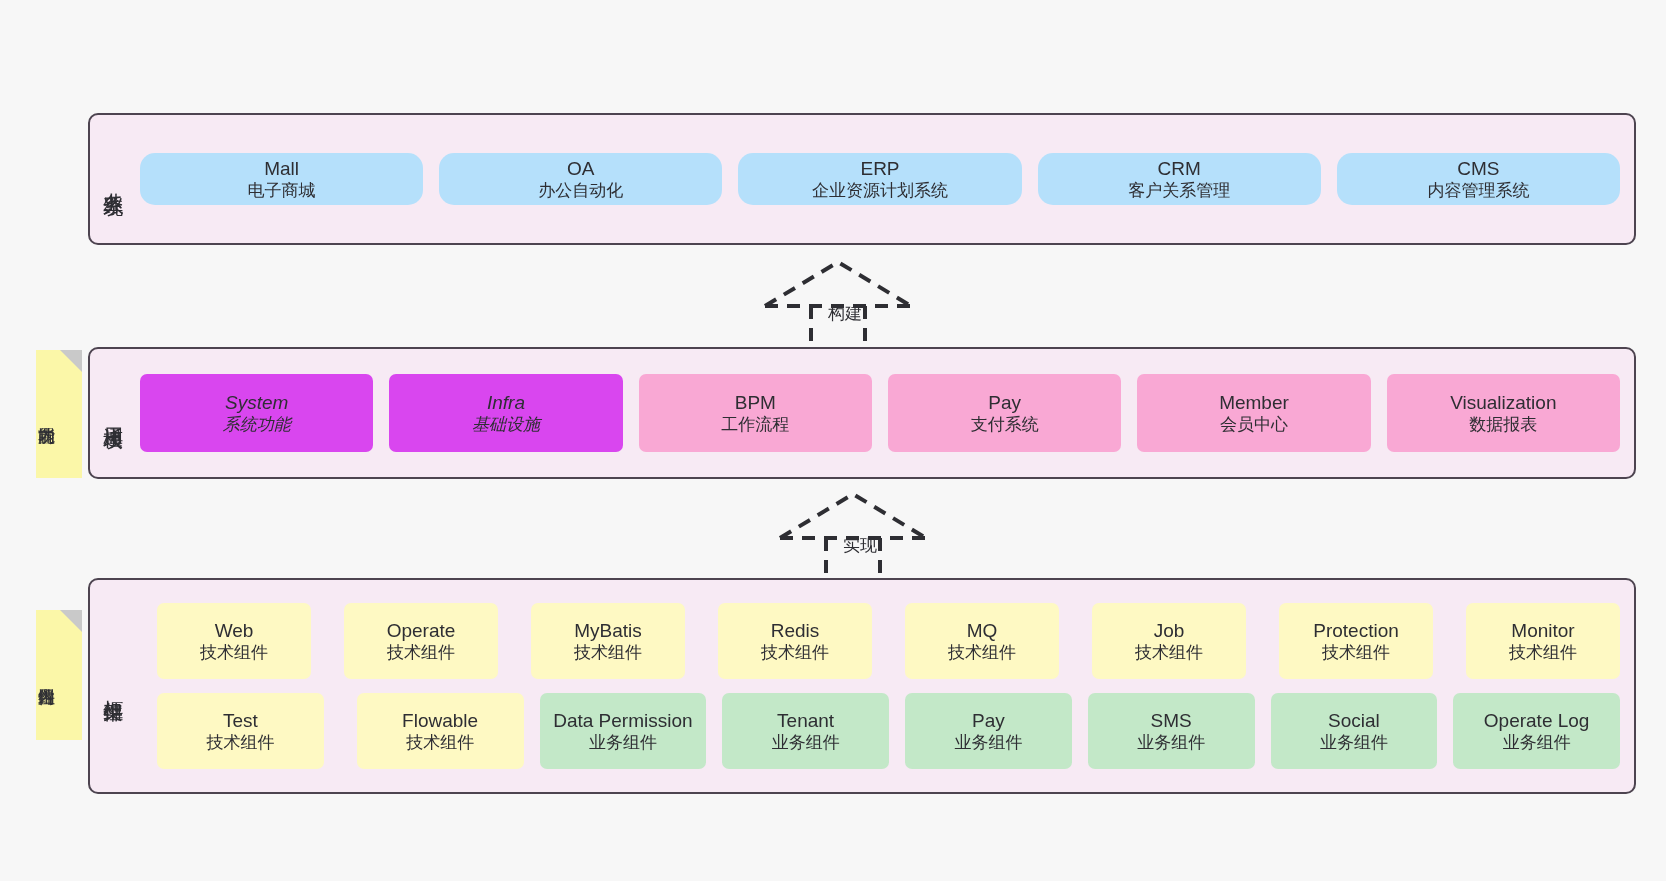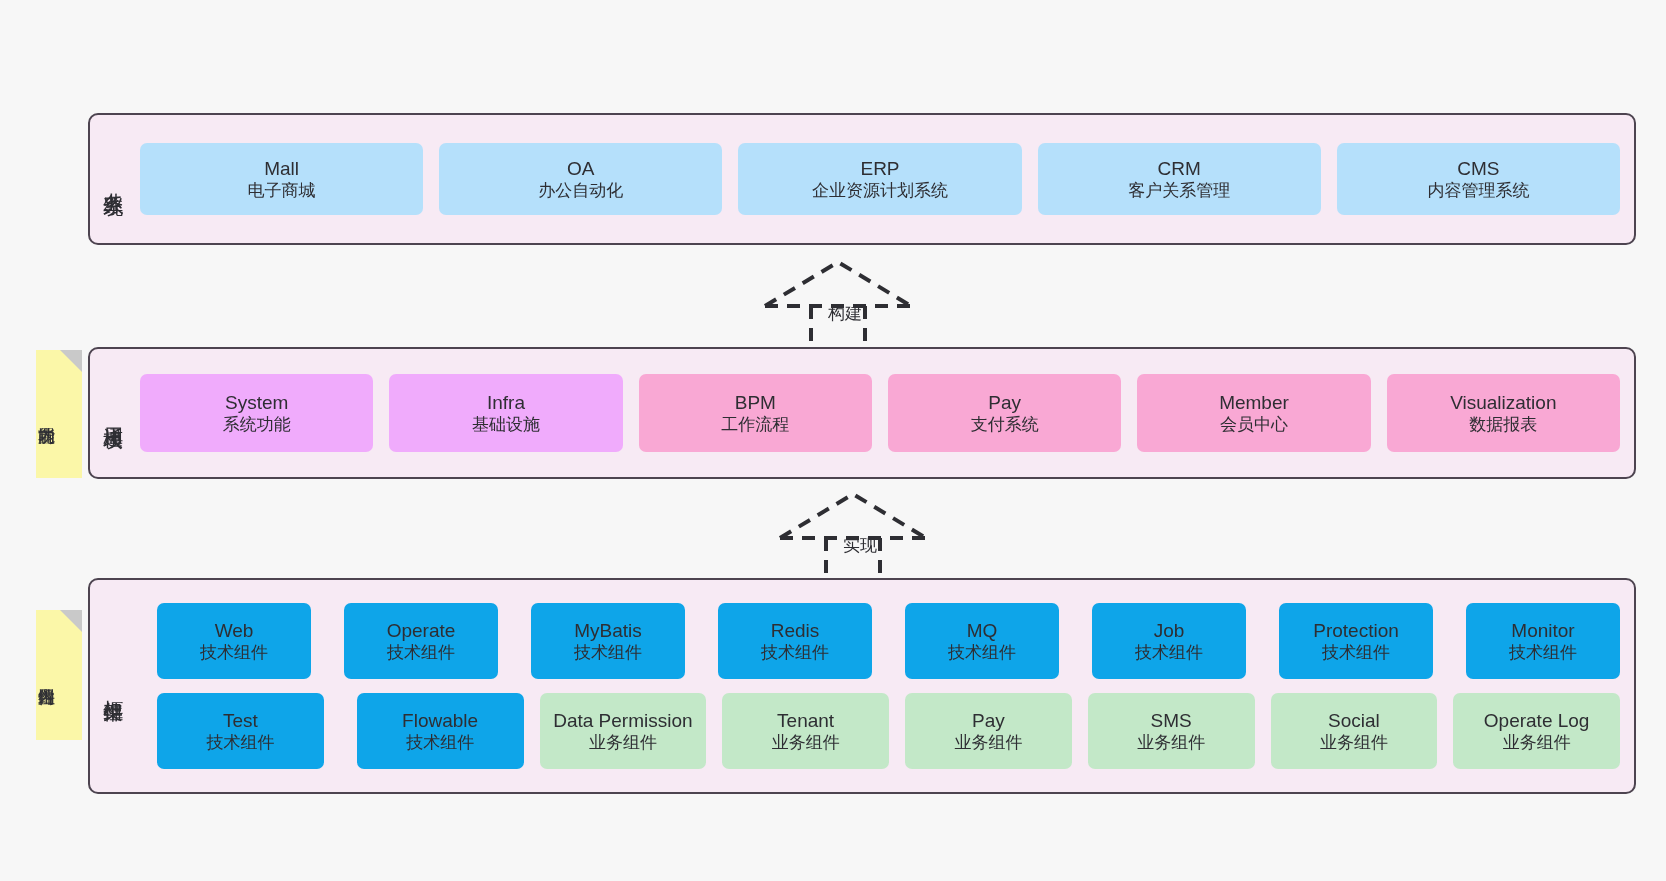--- a/index.html
+++ b/index.html
@@ -78,31 +78,31 @@
   .card .t {
     font-size: 19px;
   }
   .card .s {
     font-size: 17px;
     text-align: center;
   }
 
   
   .c-blue       { background: #b5e0fb; }
-  .c-red        { background: #f0abfc; }
+  .c-red        { background: #d946ef; font-style: italic; }
   .c-pink       { background: #f9a8d4; }
-  .c-green      { background: #0ea5e9; margin-left: 17px; }
+  .c-green      { background: #fef9c3; margin-left: 17px; }
   .c-lightgreen { background: #c3e8c8; }
 
   
   #layer-business  { left: 88px;  top: 113px; width: 1548px; height: 132px; }
   #layer-modules   { left: 88px;  top: 347px; width: 1548px; height: 132px; }
   #layer-framework { left: 88px;  top: 578px; width: 1548px; height: 216px; }
 
-  #layer-business  .card { height: 72px; }
+  #layer-business  .card { height: 52px; border-radius: 15px; }
   #layer-modules   .card { height: 78px; }
   #layer-framework .card { height: 76px; }
 
   
   .sticky {
     position: absolute;
     box-sizing: border-box;
     background: #fbf7a8;
     width: 46px;
   }

